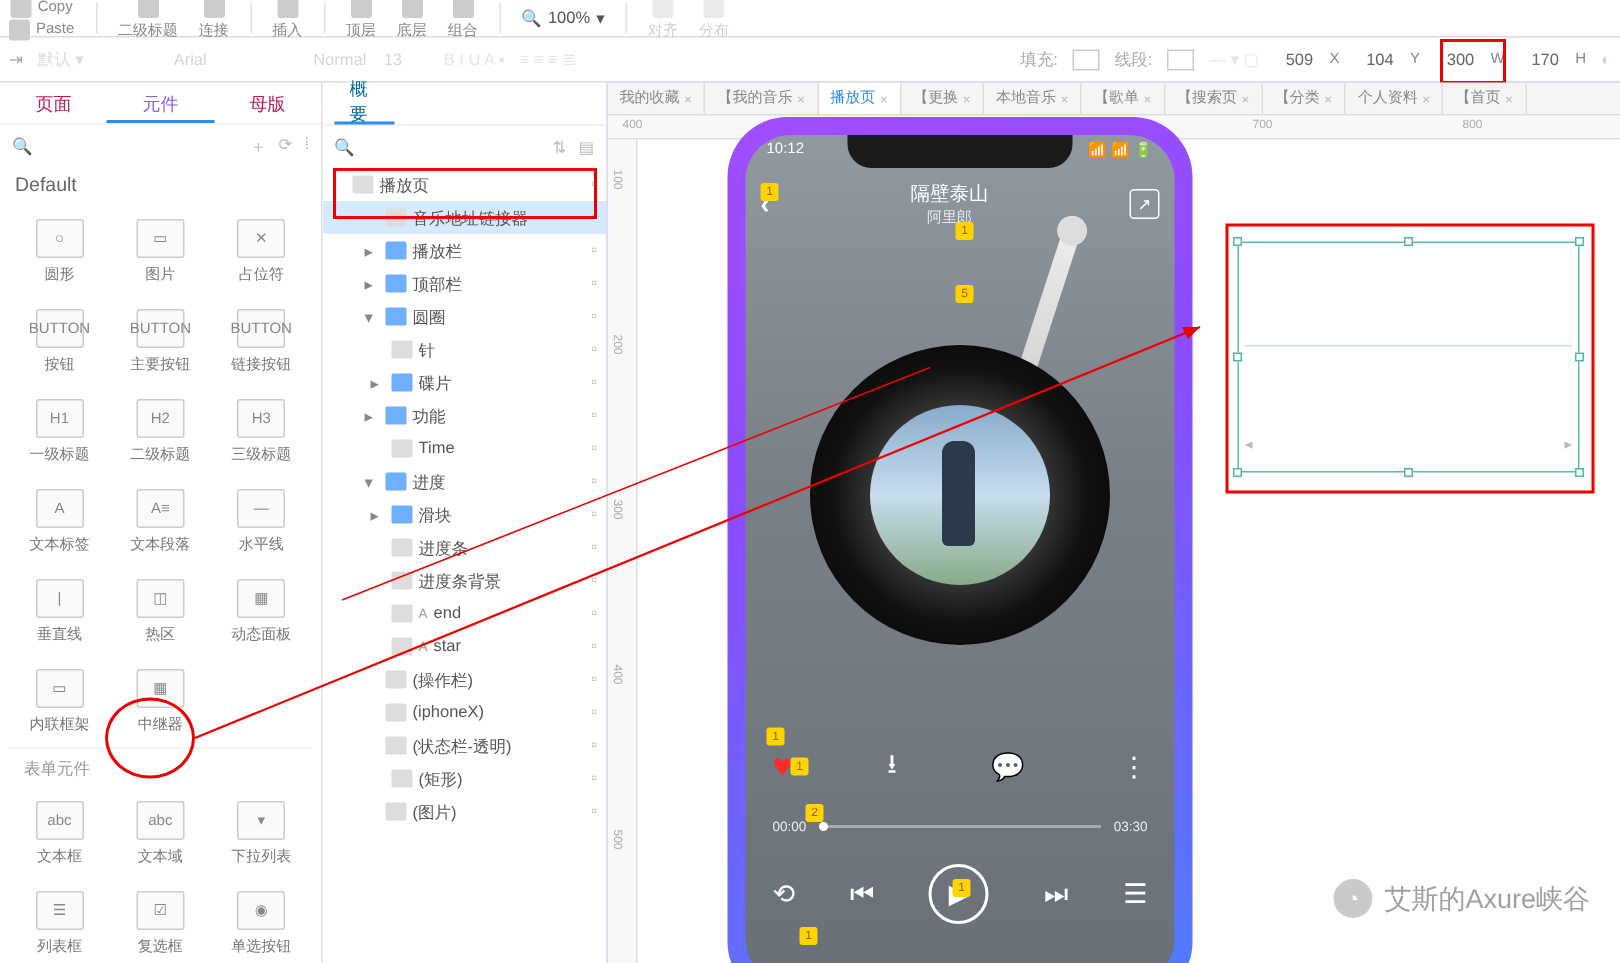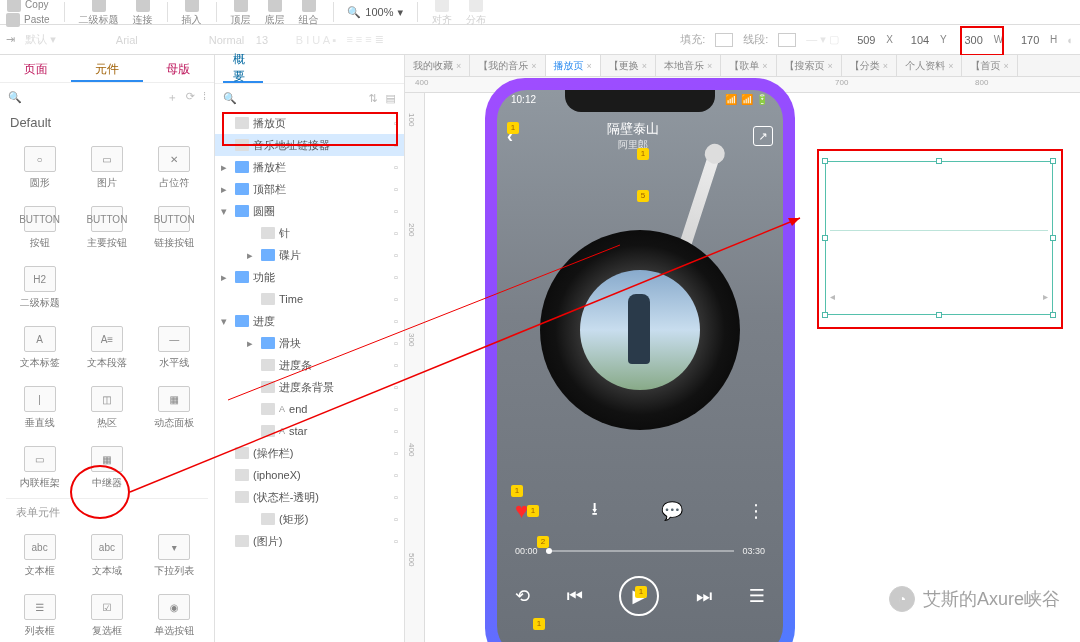--- a/index.html
+++ b/index.html
@@ -13,21 +13,21 @@
 .fmtbar{height:30px;border-bottom:1px solid #ddd;display:flex;align-items:center;padding:0 6px;gap:10px;color:#aaa}
 .fmtbar input,.fmtbar select{border:none;background:transparent;font-size:11px;color:#999;width:60px}
 .dimbox{display:flex;align-items:center;gap:3px}
 .dimbox span{font-size:10px;color:#888}
 .dimbox input{width:34px;border:1px solid transparent;text-align:center;font-size:11px;color:#666}
 .red-box{position:absolute;border:2px solid #e00;pointer-events:none}
 .main{display:flex;height:587px}
 .leftcol{width:215px;border-right:1px solid #e0e0e0;display:flex;flex-direction:column}
 .ptabs{display:flex;height:28px;border-bottom:1px solid #eee}
 .ptab{flex:1;text-align:center;line-height:28px;font-size:12px;color:#be185d;cursor:pointer}
-.ptab.active{color:#a16207;border-bottom:2px solid #2d8cf0}
+.ptab.active{color:#8b5cf6;border-bottom:2px solid #2d8cf0}
 .psearch{height:28px;display:flex;align-items:center;padding:0 8px;gap:6px;color:#bbb}
 .psearch .sp{margin-left:auto;display:flex;gap:8px}
 .libname{padding:4px 10px;font-size:13px;color:#666;font-weight:500}
 .widgets{flex:1;overflow:auto;padding:4px 6px}
 .wrow{display:flex}
 .wcell{width:33.3%;display:flex;flex-direction:column;align-items:center;padding:8px 2px;gap:4px}
 .wico{width:32px;height:26px;border:1px solid #ccc;border-radius:2px;display:flex;align-items:center;justify-content:center;font-size:10px;color:#888;background:#fafafa}
 .wlab{font-size:10px;color:#777;text-align:center}
 .wcat{padding:6px 10px;font-size:11px;color:#999;border-top:1px solid #eee}
 .red-ellipse{position:absolute;border:2px solid #e00;border-radius:50%;pointer-events:none}
@@ -35,21 +35,21 @@
 .mtabs{height:28px;display:flex;align-items:center;padding:0 10px;font-size:12px;color:#0369a1;border-bottom:2px solid #2d8cf0;width:40px;margin-left:8px}
 .msearch{height:28px;display:flex;align-items:center;padding:0 8px;color:#bbb}
 .msearch .sp{margin-left:auto;display:flex;gap:8px}
 .tree{flex:1;overflow:auto;font-size:11px;color:#555}
 .tn{display:flex;align-items:center;height:22px;padding:0 6px;gap:4px}
 .tn.sel{background:#d6eaff}
 .tn .arr{width:10px;color:#888}
 .tn .fico{width:14px;height:12px;background:#6eb0ff;border-radius:1px}
 .tn .fico.g{background:#ddd}
 .tn .eye{margin-left:auto;color:#bbb;font-size:11px}
-.ind1{padding-left:6px}.ind2{padding-left:32px}
+.ind1{padding-left:28px}.ind2{padding-left:32px}
 .canvas{flex:1;position:relative;background:#c4b5fd;overflow:hidden}
 .ctabs{height:22px;display:flex;background:#f5f5f5;border-bottom:1px solid #ddd;font-size:10px}
 .ctab{padding:0 8px;line-height:22px;border-right:1px solid #ddd;color:#888;display:flex;align-items:center;gap:3px}
 .ctab.active{background:#fff;color:#2d8cf0}
 .ctab .x{color:#bbb;font-size:9px}
 .ruler-h{height:16px;background:#f8f8f8;border-bottom:1px solid #ddd;font-size:8px;color:#aaa;display:flex;position:relative}
 .ruler-h span{position:absolute;top:1px}
 .ruler-v{width:20px;background:#f8f8f8;border-right:1px solid #ddd;font-size:8px;color:#aaa;position:absolute;top:38px;bottom:0;left:0}
 .ruler-v span{position:absolute;left:2px;writing-mode:vertical-lr}
 .stage{position:absolute;left:20px;top:38px;right:0;bottom:0;background:#fff}
@@ -215,22 +215,30 @@
             <div class="wico">BUTTON</div>
             <div class="wlab">主要按钮</div>
           </div>
           <div class="wcell">
             <div class="wico">BUTTON</div>
             <div class="wlab">链接按钮</div>
           </div>
         </div>
         <div class="wrow">
           <div class="wcell">
+            <div class="wico">H1</div>
+            <div class="wlab">一级标题</div>
+          </div>
+          <div class="wcell">
             <div class="wico">H2</div>
             <div class="wlab">二级标题</div>
+          </div>
+          <div class="wcell">
+            <div class="wico">H3</div>
+            <div class="wlab">三级标题</div>
           </div>
         </div>
         <div class="wrow">
           <div class="wcell">
             <div class="wico">A</div>
             <div class="wlab">文本标签</div>
           </div>
           <div class="wcell">
             <div class="wico">A≡</div>
             <div class="wlab">文本段落</div>

